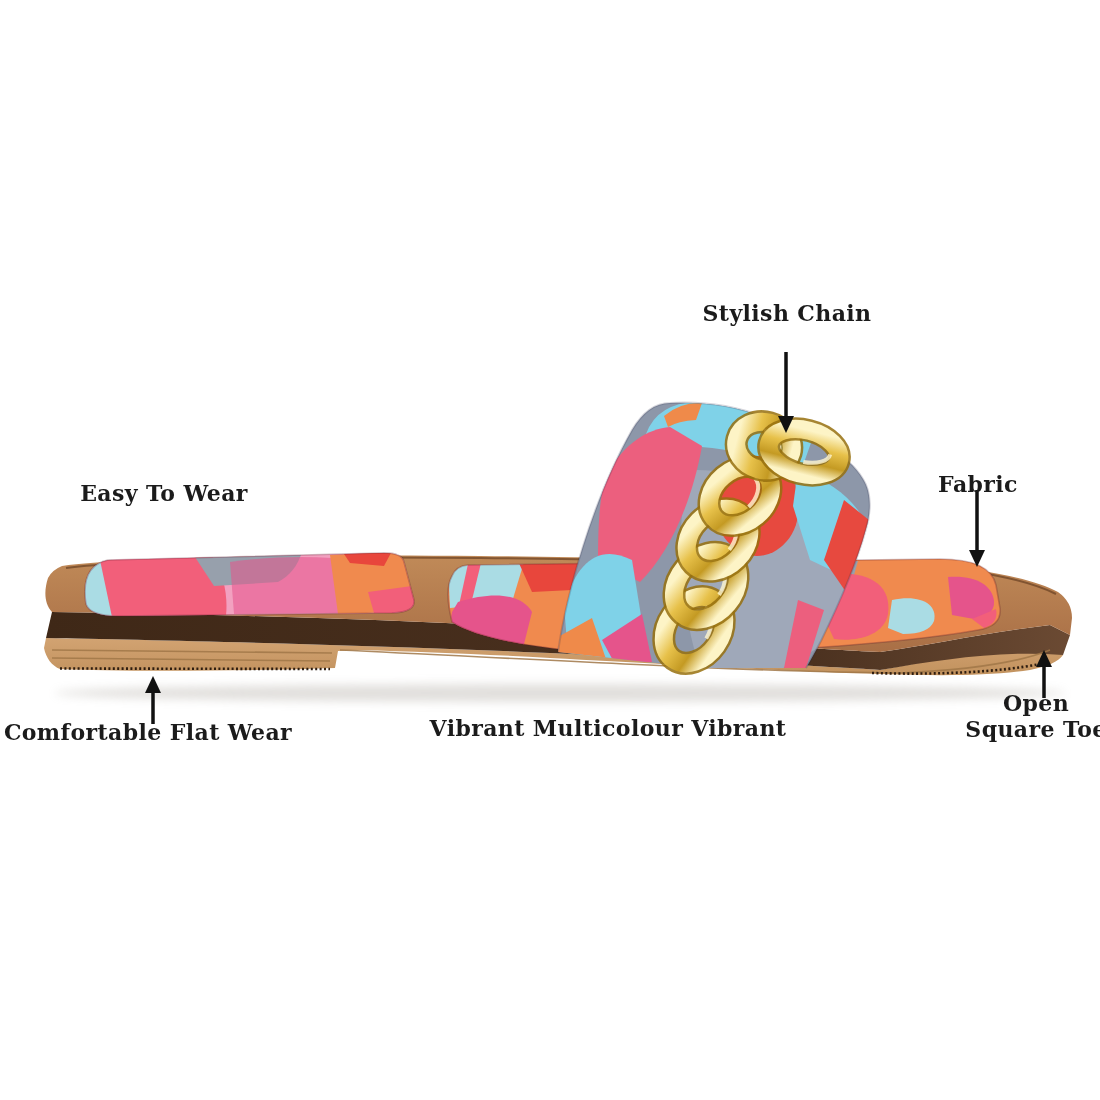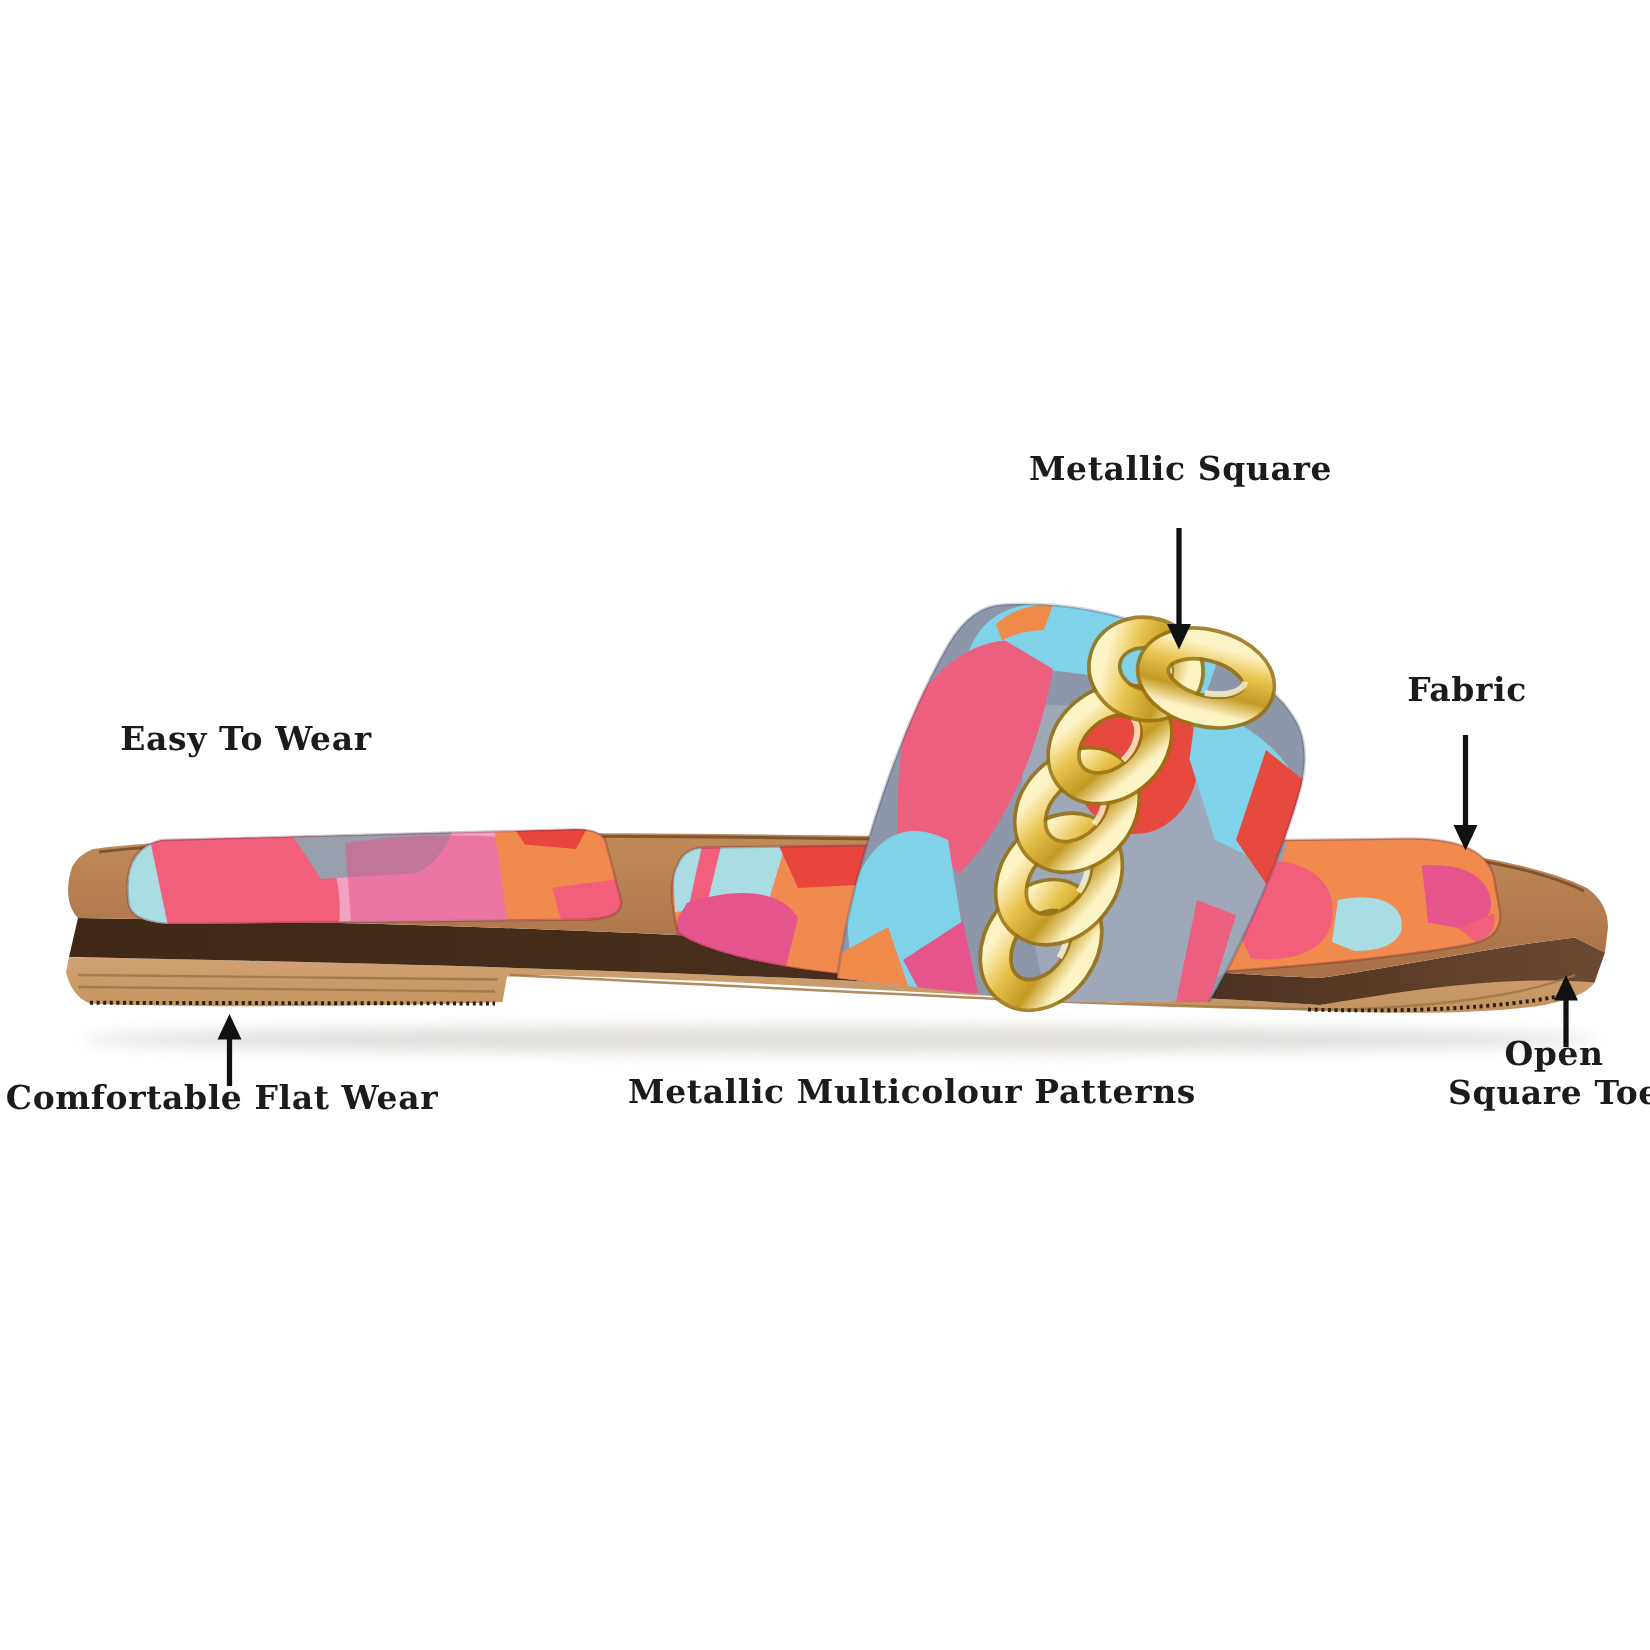--- a/index.html
+++ b/index.html
@@ -198,38 +198,38 @@
   <svg class="arrow" style="left:143px;top:676px;" width="20" height="48">
     <polygon points="10,0 2,17 18,17"></polygon>
       <line x1="10" y1="15" x2="10" y2="48"></line>
   </svg>
   <svg class="arrow" style="left:1034px;top:650px;" width="20" height="48">
     <polygon points="10,0 2,17 18,17"></polygon>
       <line x1="10" y1="15" x2="10" y2="48"></line>
   </svg>
 
   <div class="label" style="left:787px;top:301px;">
-    <span class="line">Metallic Square</span>
+    <span class="line">Stylish Chain</span>
   </div>
 
   <div class="label" style="left:164px;top:437px;margin-top:44px;">
     <span class="line">Easy To Wear</span>
   </div>
 
 
-  <div class="label" style="left:978px;top:448px;">
+  <div class="label" style="left:978px;top:472px;">
     <span class="line">Fabric</span>
   </div>
 
   <div class="label" style="left:148px;top:720px;">
     <span class="line">Comfortable Flat Wear</span>
   </div>
 
   <div class="label" style="left:608px;top:716px;">
-    <span class="line">Metallic Multicolour Patterns</span>
+    <span class="line">Vibrant Multicolour Vibrant</span>
   </div>
 
   <div class="label" style="left:1036px;top:691px;">
     <span class="line">Open</span>
     <span class="line">Square Toe</span>
   </div>
 
 </div>
 
 </body></html>

